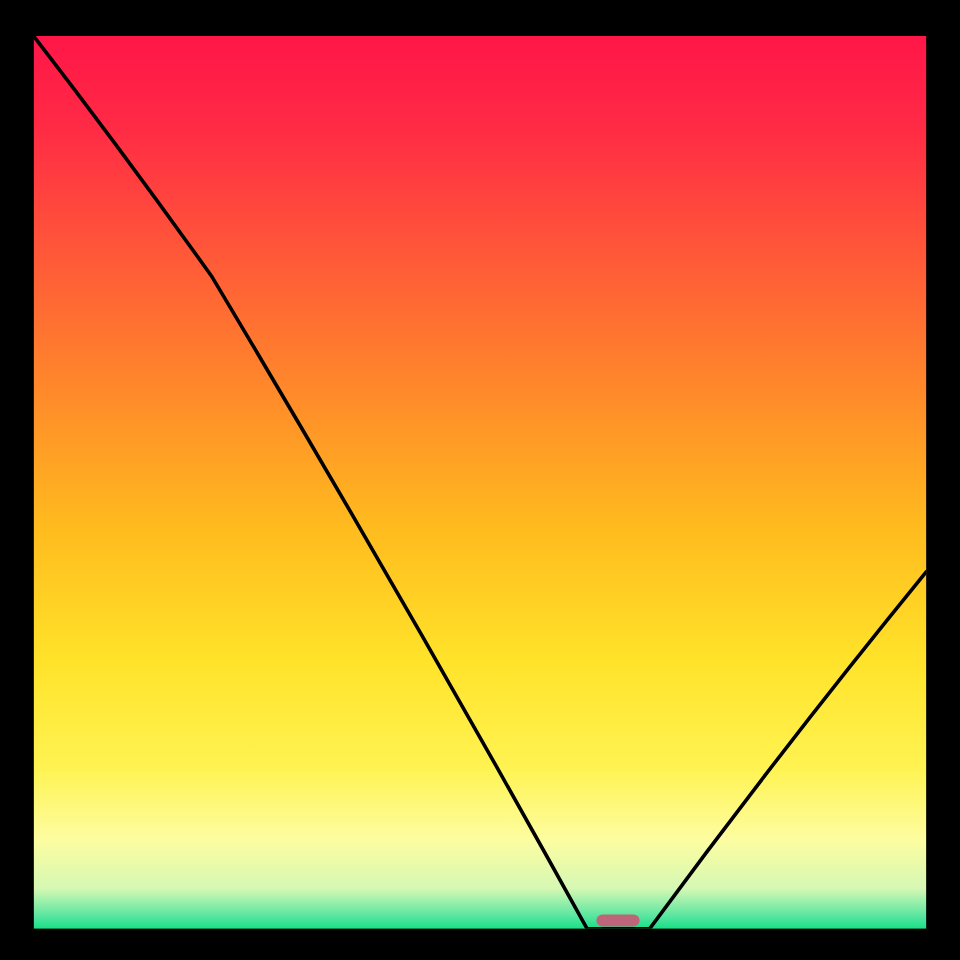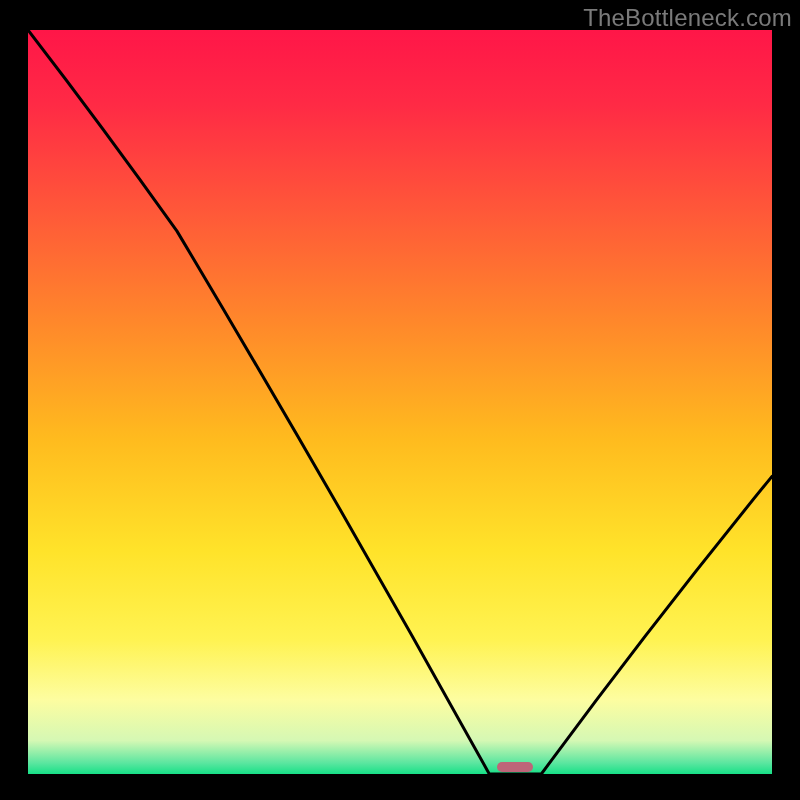--- a/index.html
+++ b/index.html
@@ -51,21 +51,20 @@
     background: #be6579;
     border-radius: 5px;
     z-index: 2;
     transform: translate(-50%, -50%);
   }
 </style>
 </head>
 <body>
 
 <div class="outer">
-  <div class="watermark">TheBottleneck.com</div>
 
   <div class="plot">
     <svg class="gradient" viewBox="0 0 744 744" preserveAspectRatio="none">
       <defs>
         <linearGradient id="bg" x1="0" y1="0" x2="0" y2="1">
             <stop offset="0%" stop-color="#ff1648"></stop>
             <stop offset="10%" stop-color="#ff2a45"></stop>
             <stop offset="25%" stop-color="#ff5a38"></stop>
             <stop offset="40%" stop-color="#ff8a2a"></stop>
             <stop offset="55.00000000000001%" stop-color="#ffbb1e"></stop>

